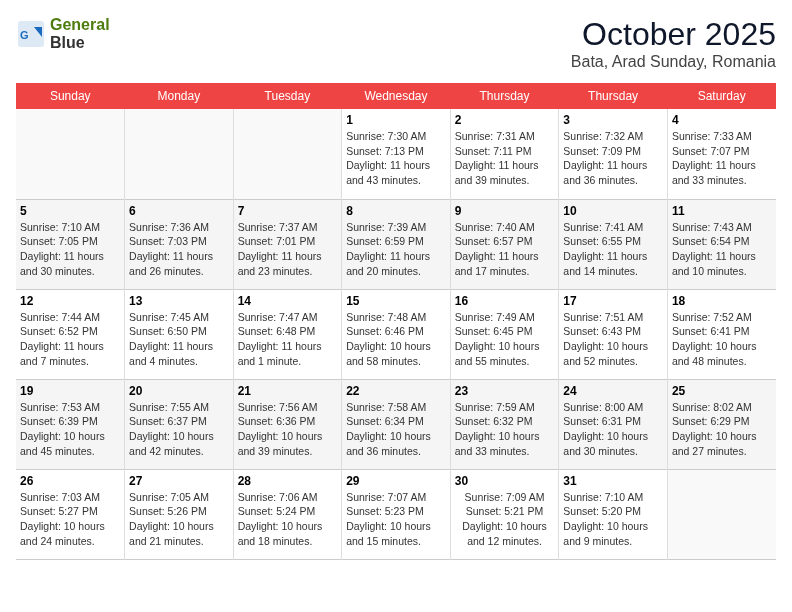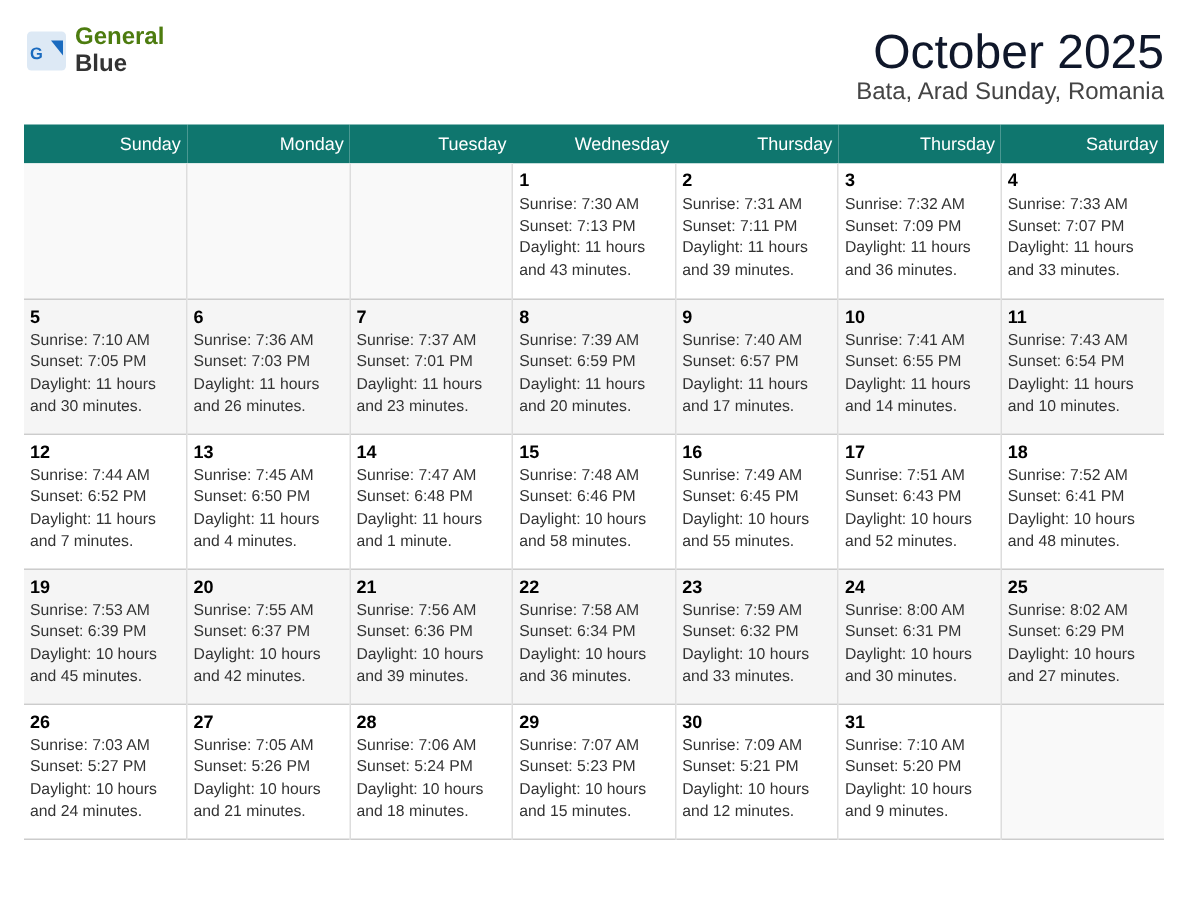--- a/index.html
+++ b/index.html
@@ -37,24 +37,24 @@
       font-size: 16px;
       font-weight: normal;
       color: #444;
     }
     table {
       width: 100%;
       border-collapse: collapse;
       font-size: 11px;
     }
     thead tr th {
-      background-color: #0f766e;
+      background-color: #ef4444;
       color: #fff;
       padding: 6px 4px;
-      text-align: right;
+      text-align: center;
       font-size: 12px;
       font-weight: normal;
     }
     tbody tr {
       border-bottom: 1px solid #ccc;
     }
     tbody tr:nth-child(even) {
       background-color: #f5f5f5;
     }
     tbody tr:nth-child(odd) {
@@ -303,21 +303,21 @@
 Daylight: 10 hours and 18 minutes.</div>
         </td>
         <td>
           <span class="day-num">29</span>
           <div class="day-info" style="white-space: pre-line;">Sunrise: 7:07 AM
 Sunset: 5:23 PM
 Daylight: 10 hours and 15 minutes.</div>
         </td>
         <td>
           <span class="day-num">30</span>
-          <div class="day-info" style="white-space: pre-line;">Sunrise: 7:09 AM
+          <div class="day-info" style="white-space: pre-line; text-align: center;">Sunrise: 7:09 AM
 Sunset: 5:21 PM
 Daylight: 10 hours and 12 minutes.</div>
         </td>
         <td>
           <span class="day-num">31</span>
           <div class="day-info" style="white-space: pre-line;">Sunrise: 7:10 AM
 Sunset: 5:20 PM
 Daylight: 10 hours and 9 minutes.</div>
         </td>
         <td class="empty-cell"></td>

